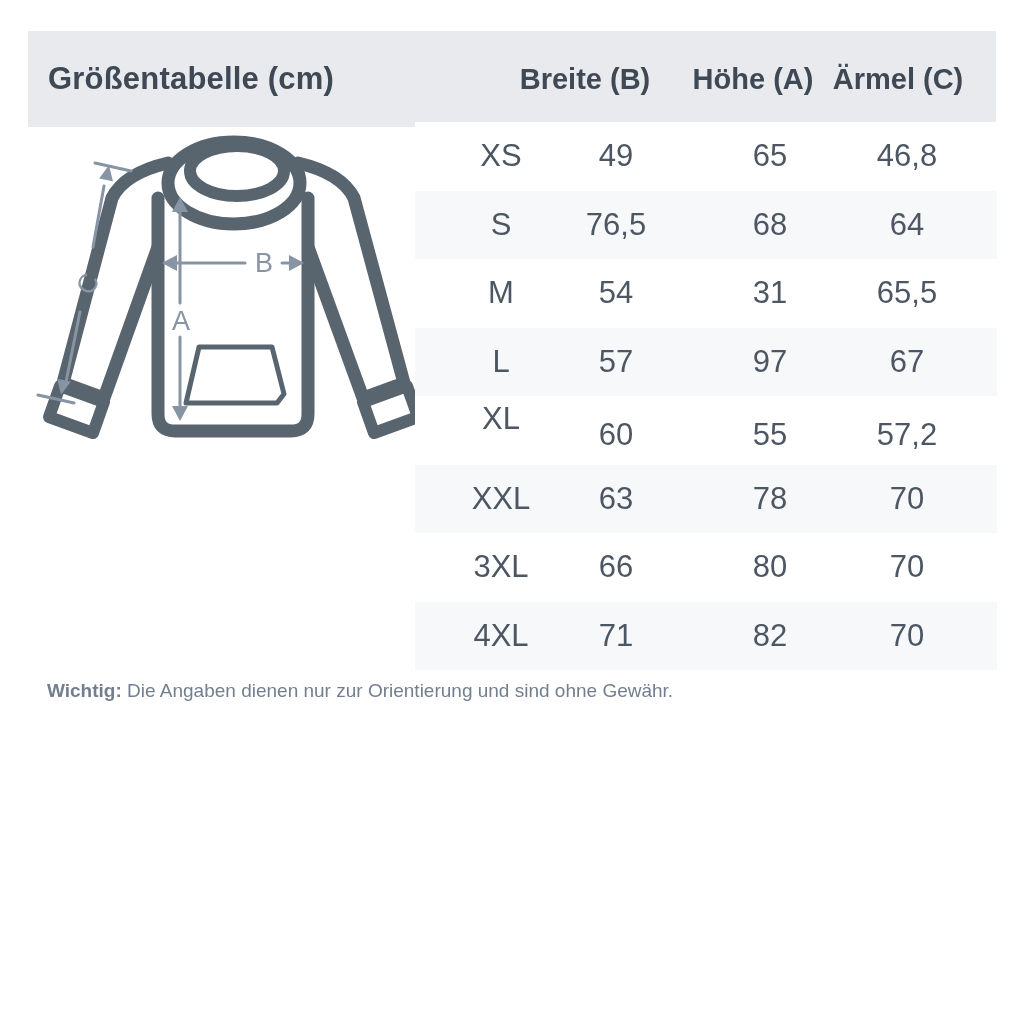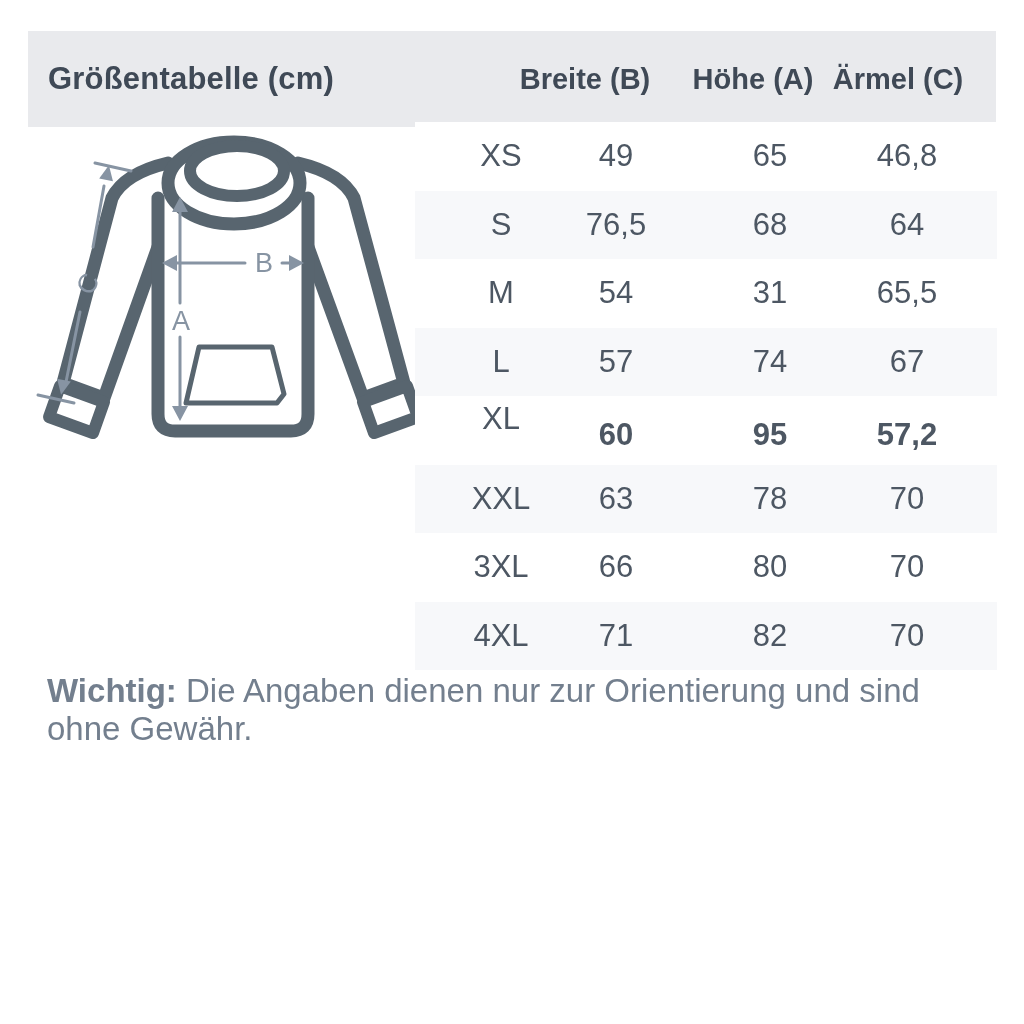--- a/index.html
+++ b/index.html
@@ -25,27 +25,27 @@
   
   .size-table{position:absolute;left:415px;top:122px;width:582px;text-align:right;}
   .trow{position:relative;width:100%;height:68.5px;background:#ffffff;}
   .trow.striped{background:#f7f8fa;}
   .cell{
     position:absolute;top:0;height:100%;display:flex;align-items:center;
     transform:translateX(-50%);font-size:31px;color:#4d5763;white-space:nowrap;
   }
   .c-size{left:86px}.c-b{left:201px}.c-a{left:355px}.c-c{left:492px}
   .row-xl .c-size{transform:translateX(-50%) translateY(-11px);}
-  .row-xl .c-b,.row-xl .c-a,.row-xl .c-c{transform:translateX(-50%) translateY(5px);font-weight:bold;}
+  .row-xl .c-b,.row-xl .c-a,.row-xl .c-c{transform:translateX(-50%) translateY(5px);}
   
   .diagram{position:absolute;left:30px;top:128px;width:400px;height:317px;}
   
   .footer{
     position:absolute;left:47px;top:672px;width:920px;
-    font-size:33px;line-height:38px;color:#737f8e;
+    font-size:19px;line-height:38px;color:#737f8e;
   }
   .footer .bold{font-weight:bold;}
 </style>
 </head>
 <body>
 
 <div id="page">
 
   <div class="header-bar">
     <div class="title">Größentabelle (cm)</div>
@@ -114,27 +114,27 @@
   </div>
       <div class="trow">
     <span class="cell c-size">M</span>
     <span class="cell c-b">54</span>
     <span class="cell c-a">31</span>
     <span class="cell c-c">65,5</span>
   </div>
       <div class="trow striped">
     <span class="cell c-size">L</span>
     <span class="cell c-b">57</span>
-    <span class="cell c-a">74</span>
+    <span class="cell c-a">97</span>
     <span class="cell c-c">67</span>
   </div>
       <div class="trow row-xl">
     <span class="cell c-size">XL</span>
     <span class="cell c-b">60</span>
-    <span class="cell c-a">95</span>
+    <span class="cell c-a">55</span>
     <span class="cell c-c">57,2</span>
   </div>
       <div class="trow striped">
     <span class="cell c-size">XXL</span>
     <span class="cell c-b">63</span>
     <span class="cell c-a">78</span>
     <span class="cell c-c">70</span>
   </div>
       <div class="trow">
     <span class="cell c-size">3XL</span>

